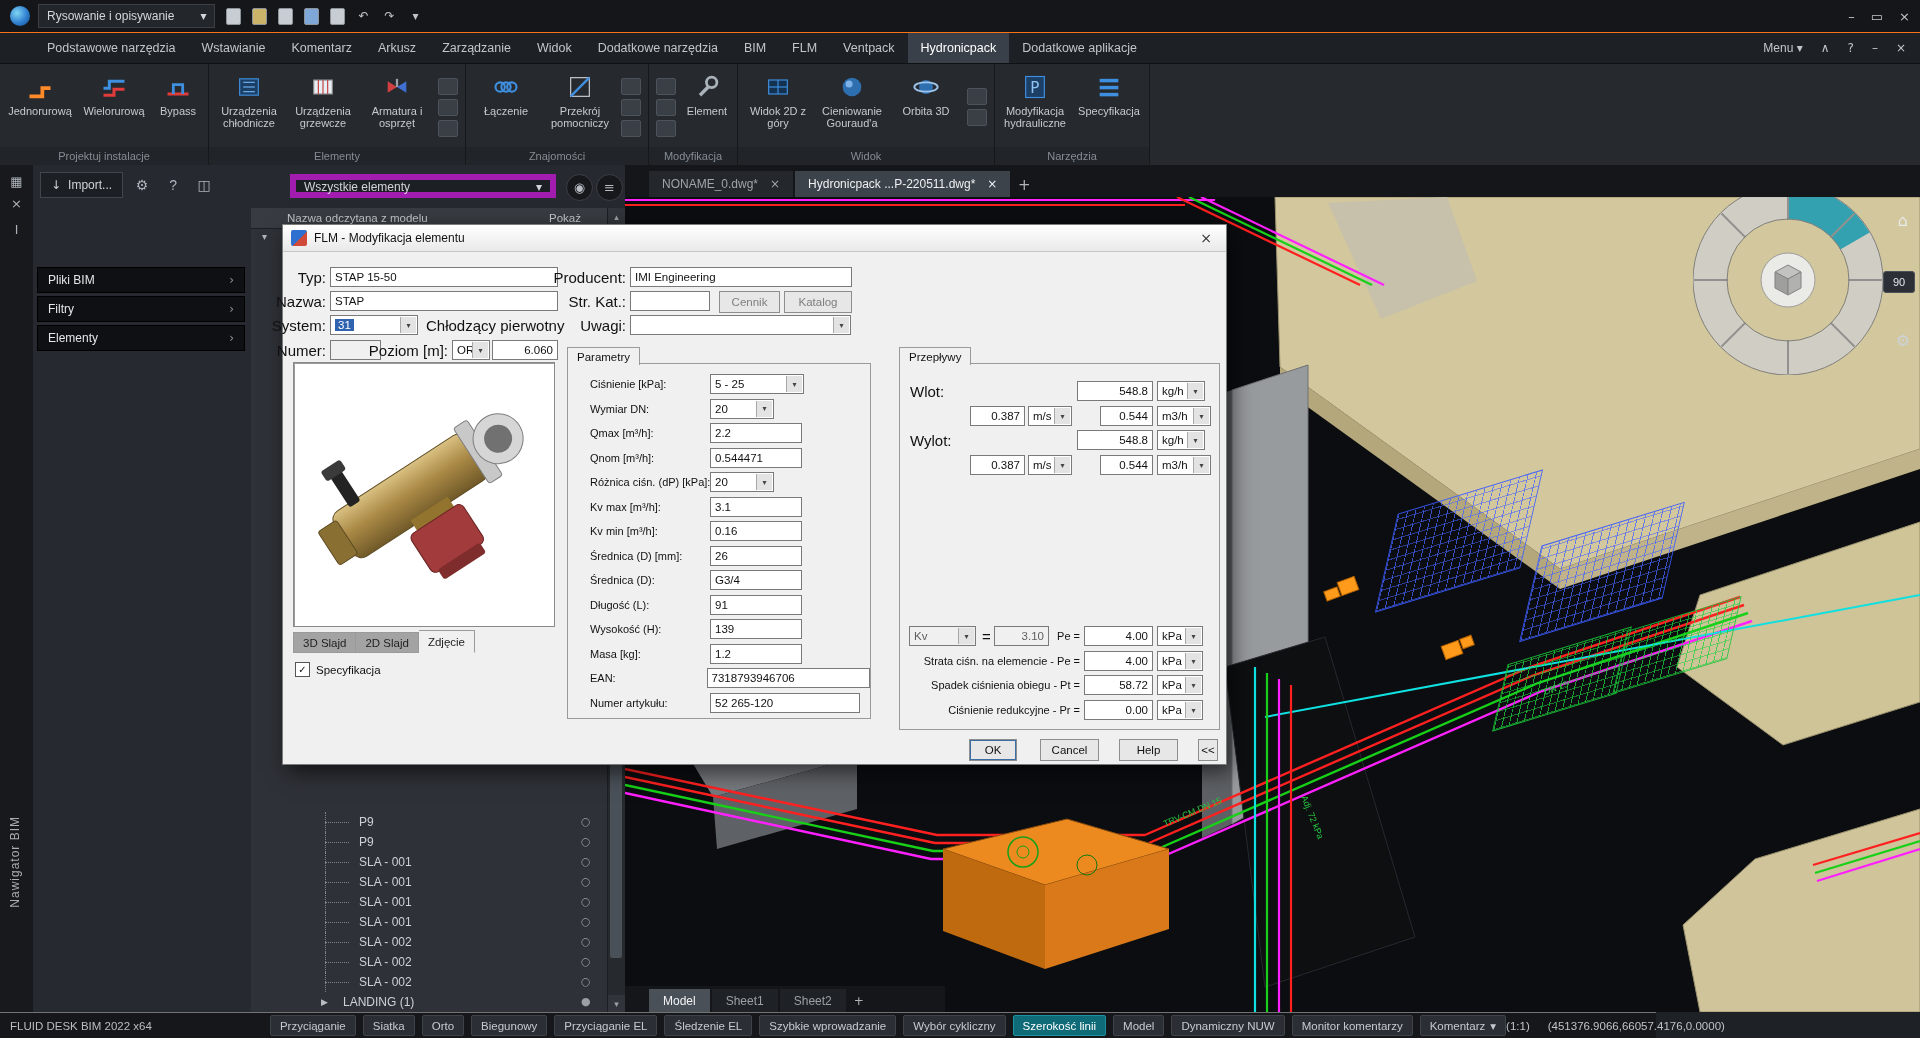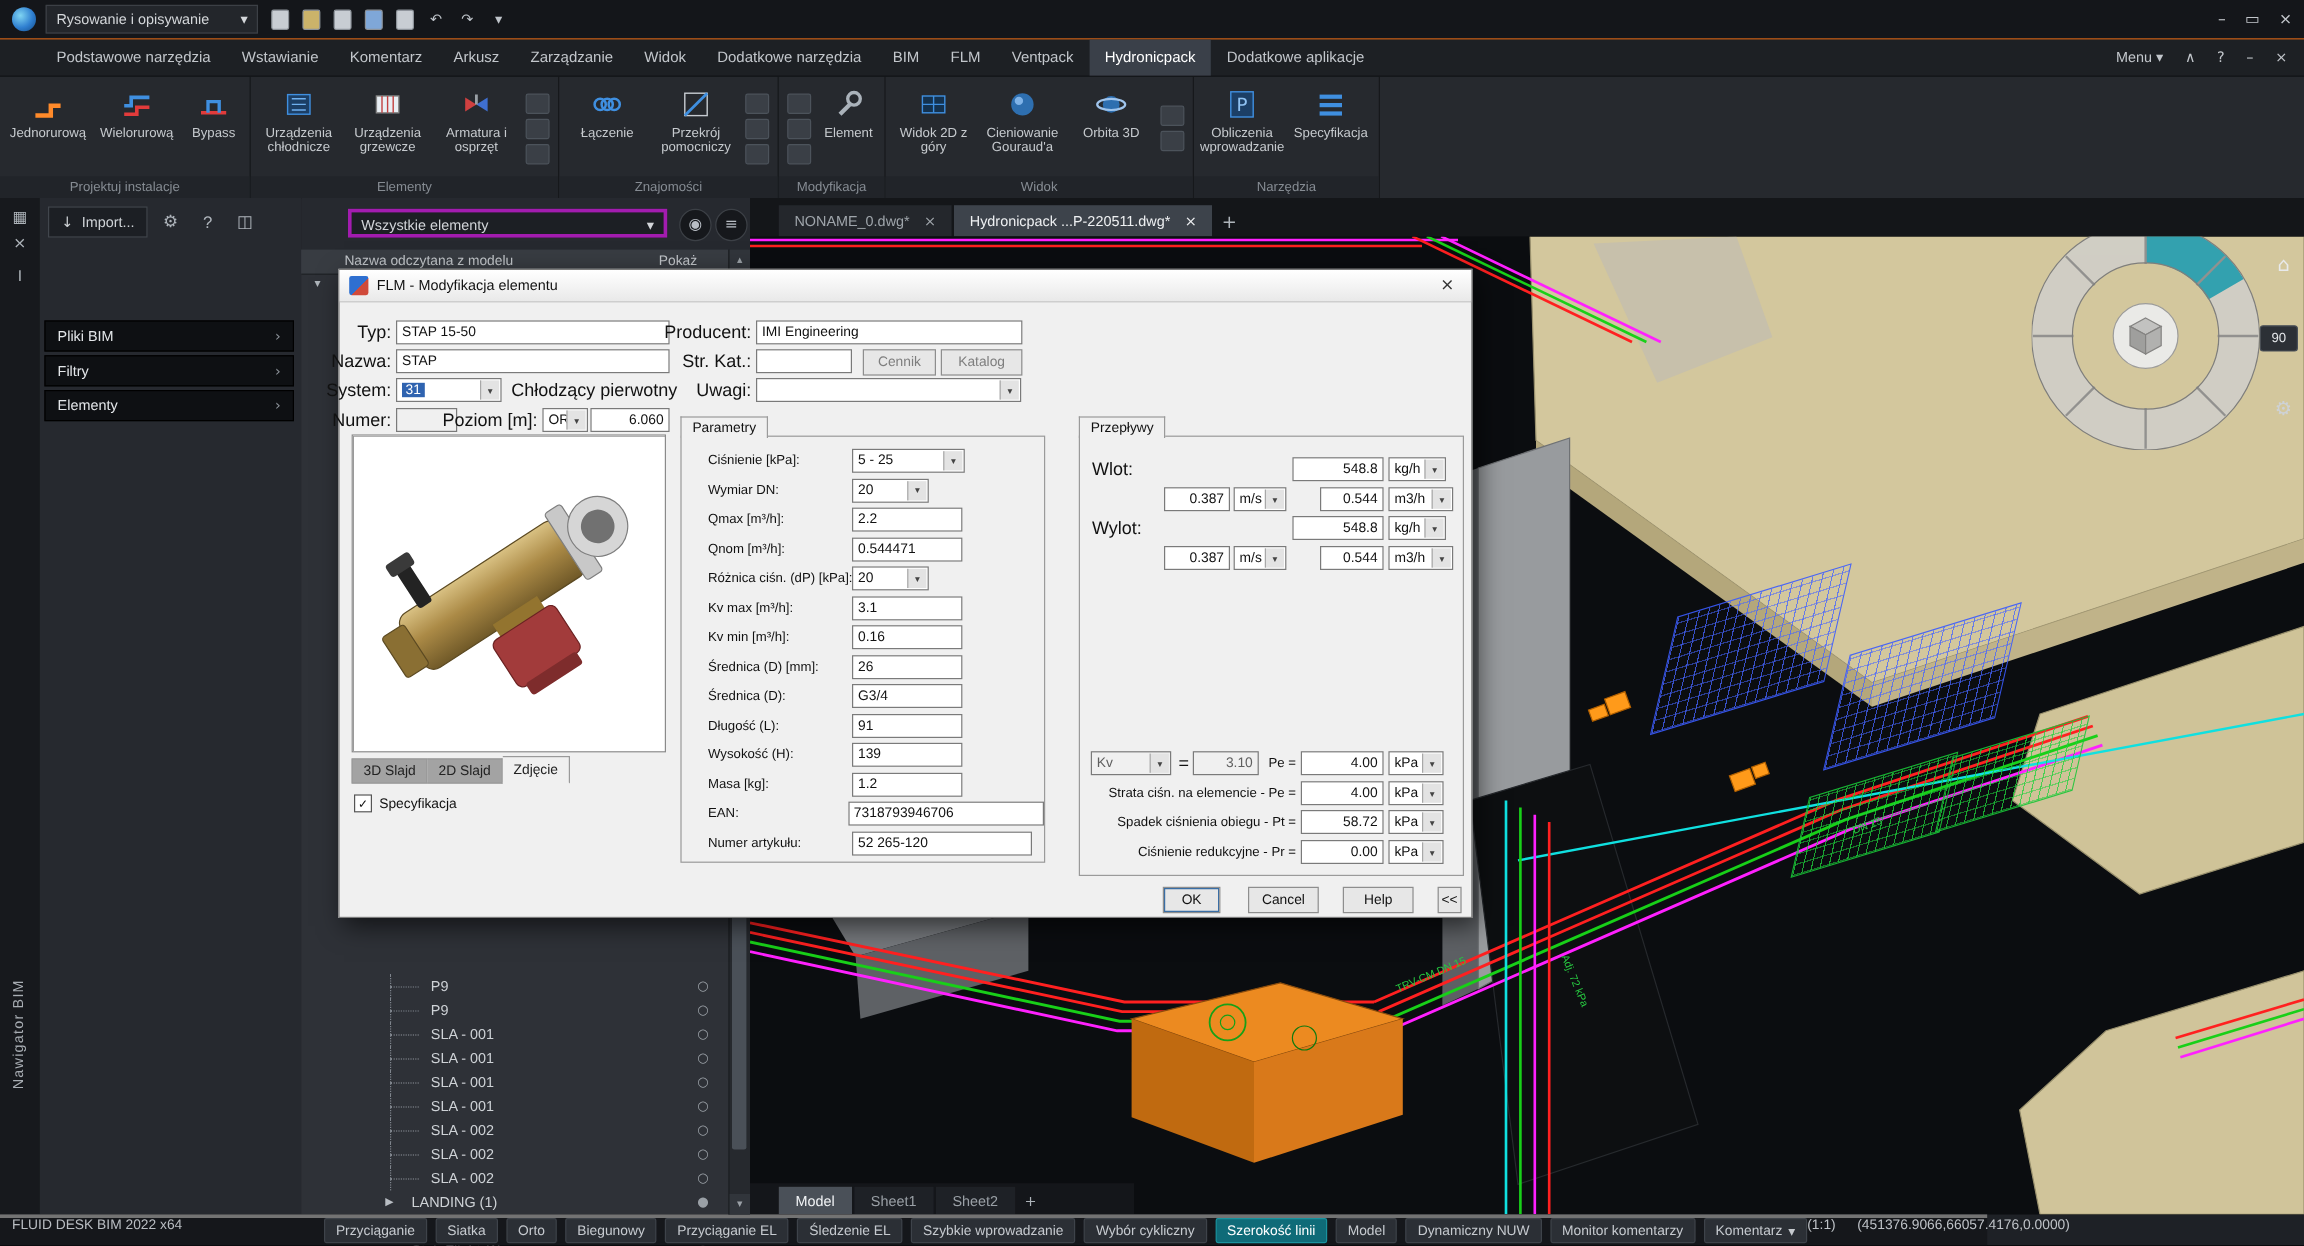--- a/index.html
+++ b/index.html
@@ -54,21 +54,21 @@
   .striptext{position:absolute;left:8px;bottom:104px;writing-mode:vertical-rl;transform:rotate(180deg);
              font-size:12px;color:#a9aeb4;letter-spacing:1px;white-space:nowrap;}
   .navpanel{position:absolute;left:33px;top:165px;width:218px;height:847px;background:#26292f;}
   .treetopstrip{position:absolute;left:251px;top:165px;width:374px;height:43px;background:#26292f;}
   .navtoolbar{position:absolute;left:40px;top:172px;height:26px;display:flex;gap:7px;align-items:center;z-index:5;}
   .import-btn{height:24px;background:#1c1f24;border:1px solid #41464d;color:#cfd3d7;display:flex;
               align-items:center;gap:7px;padding:0 10px;}
   .tbico{width:24px;height:24px;display:flex;align-items:center;justify-content:center;color:#aeb4bb;
          font-size:14px;}
   .filter-select{position:absolute;left:290px;top:174px;width:266px;height:24px;background:#1c1f24;
-                 border:3px solid #a21caf;display:flex;align-items:flex-end;justify-content:space-between;
+                 border:6px solid #a21caf;display:flex;align-items:flex-start;justify-content:space-between;
                  padding:0 8px;box-sizing:border-box;color:#d2d5d9;z-index:5;}
   .tool-round{position:absolute;top:174px;width:25px;height:25px;border-radius:50%;background:#16181c;
               border:1px solid #3c4046;display:flex;align-items:center;justify-content:center;
               color:#b9bec5;font-size:13px;z-index:5;}
   .navsec{position:absolute;left:37px;width:208px;height:26px;background:#0e1013;border:1px solid #000;
           color:#e4e7ea;display:flex;align-items:center;justify-content:space-between;padding:0 10px;
           box-sizing:border-box;}
   .navsec .chev{color:#8f959c;}
 
   
@@ -116,21 +116,21 @@
             align-items:center;justify-content:center;}
   .vp-gear{position:absolute;right:10px;top:134px;color:#ced2d6;font-size:16px;}
   .sheetbase{position:absolute;left:0;bottom:0;width:320px;height:26px;background:#14161a;}
   .sheettabs{position:absolute;left:24px;bottom:0;display:flex;align-items:flex-end;gap:2px;}
   .stab{height:23px;padding:0 14px;display:flex;align-items:center;background:#1e2126;color:#9aa0a6;}
   .stab.active{background:#4a5058;color:#f2f4f6;}
   .splus{width:22px;height:22px;display:flex;align-items:center;justify-content:center;color:#aeb4ba;}
 
   
   .statusbar{position:absolute;left:0;top:1012px;width:1656px;height:26px;background:#15171b;
-             border-top:3px solid #737373;display:flex;align-items:flex-start;padding:0 10px;
+             border-top:1px solid #737373;display:flex;align-items:center;padding:0 10px;
              box-sizing:border-box;font-size:11.5px;}
   .sb-app{color:#b9bdc2;white-space:nowrap;}
   .sb-btns{display:flex;gap:7px;margin-left:118px;}
   .sbtn{height:19px;padding:0 9px;background:#2b2f35;border:1px solid #3e434a;border-radius:2px;
         color:#c6cacf;display:flex;align-items:center;gap:5px;white-space:nowrap;}
   .sbtn.active{background:#0f6b78;border-color:#19939f;color:#fff;}
   .sb-right{margin-left:auto;display:flex;gap:18px;align-items:center;color:#bfc3c8;white-space:nowrap;}
 
   
   .dialog{position:absolute;left:282px;top:224px;width:943px;height:539px;background:#f0f0f0;
@@ -415,21 +415,21 @@
 
     <div class="rgroup">
       <div class="rgroup-body">
         <div class="rbtn">
           <span class="ricon">
               <svg width="28" height="28" viewBox="0 0 24 24">
                 <rect x="4" y="3" width="16" height="18" fill="#1c3f66" stroke="#3f8fe0"></rect>
                 <text x="8" y="17" font-size="13" fill="#8fc2f2" font-family="DejaVu Sans">P</text>
               </svg>
             </span>
-          <span class="rlabel">Obliczenia wprowadzanie</span>
+          <span class="rlabel">Modyfikacja hydrauliczne</span>
         </div>
         <div class="rbtn">
           <span class="ricon">
               <svg width="28" height="28" viewBox="0 0 24 24">
                 <rect x="4" y="5" width="16" height="3" fill="#3f8fe0"></rect>
                 <rect x="4" y="11" width="16" height="3" fill="#3f8fe0"></rect>
                 <rect x="4" y="17" width="16" height="3" fill="#3f8fe0"></rect>
               </svg>
             </span>
           <span class="rlabel">Specyfikacja</span>

